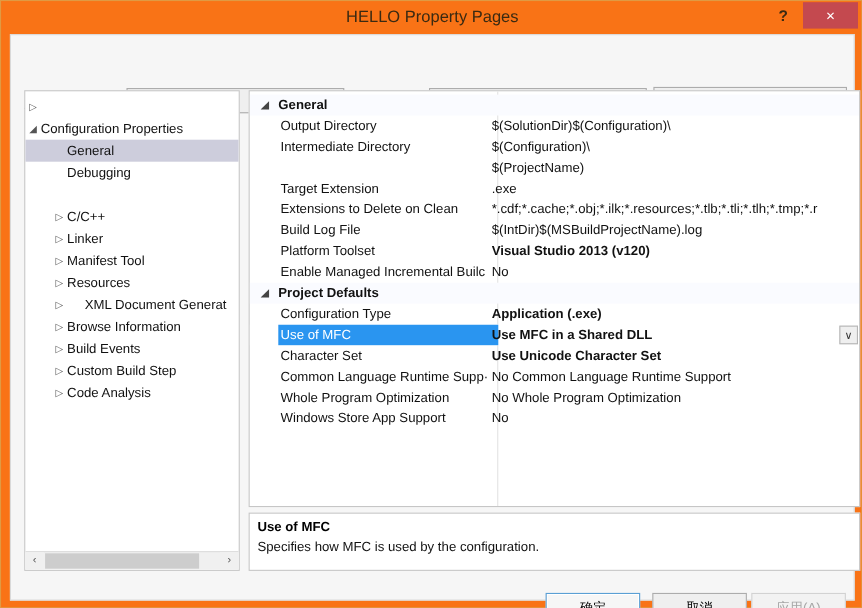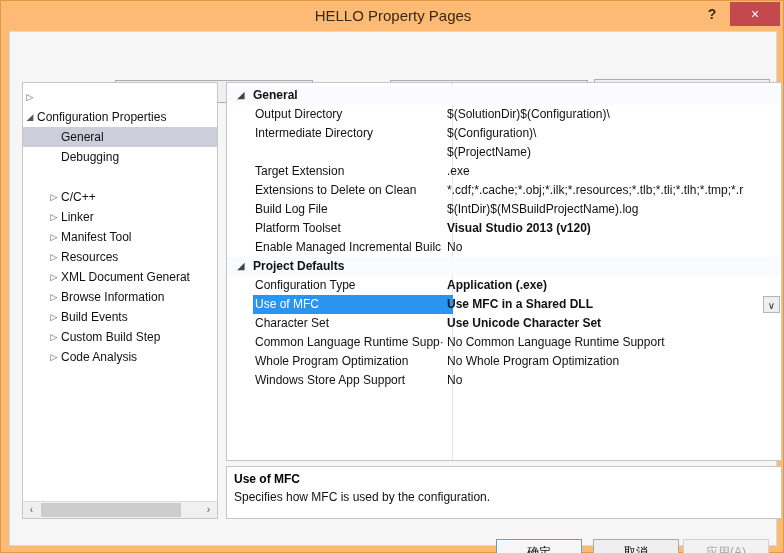--- a/index.html
+++ b/index.html
@@ -15,21 +15,21 @@
     color: #000;
     overflow: hidden;
   }
 
   
   .window {
     position: absolute;
     left: 0; top: 0;
     width: 784px;
     height: 553px;
-    background: #fdba74;
+    background: #f97316;
     box-sizing: border-box;
     border: 1px solid #e09a43;
   }
 
   
   .titlebar {
     position: absolute;
     left: 0; top: 0;
     width: 784px;
     height: 29px;
@@ -382,21 +382,21 @@
           <div class="titem">
             <span class="tglyph" style="left: 25px;">▷</span>
             <span class="tlabel" style="left: 38px;">Manifest Tool</span>
           </div>
           <div class="titem">
             <span class="tglyph" style="left: 25px;">▷</span>
             <span class="tlabel" style="left: 38px;">Resources</span>
           </div>
           <div class="titem">
             <span class="tglyph" style="left: 25px;">▷</span>
-            <span class="tlabel" style="left: 38px;">XML Document Generat</span>
+            <span class="tlabel" style="left: 54px;">XML Document Generat</span>
           </div>
           <div class="titem">
             <span class="tglyph" style="left: 25px;">▷</span>
             <span class="tlabel" style="left: 38px;">Browse Information</span>
           </div>
           <div class="titem">
             <span class="tglyph" style="left: 25px;">▷</span>
             <span class="tlabel" style="left: 38px;">Build Events</span>
           </div>
           <div class="titem">

